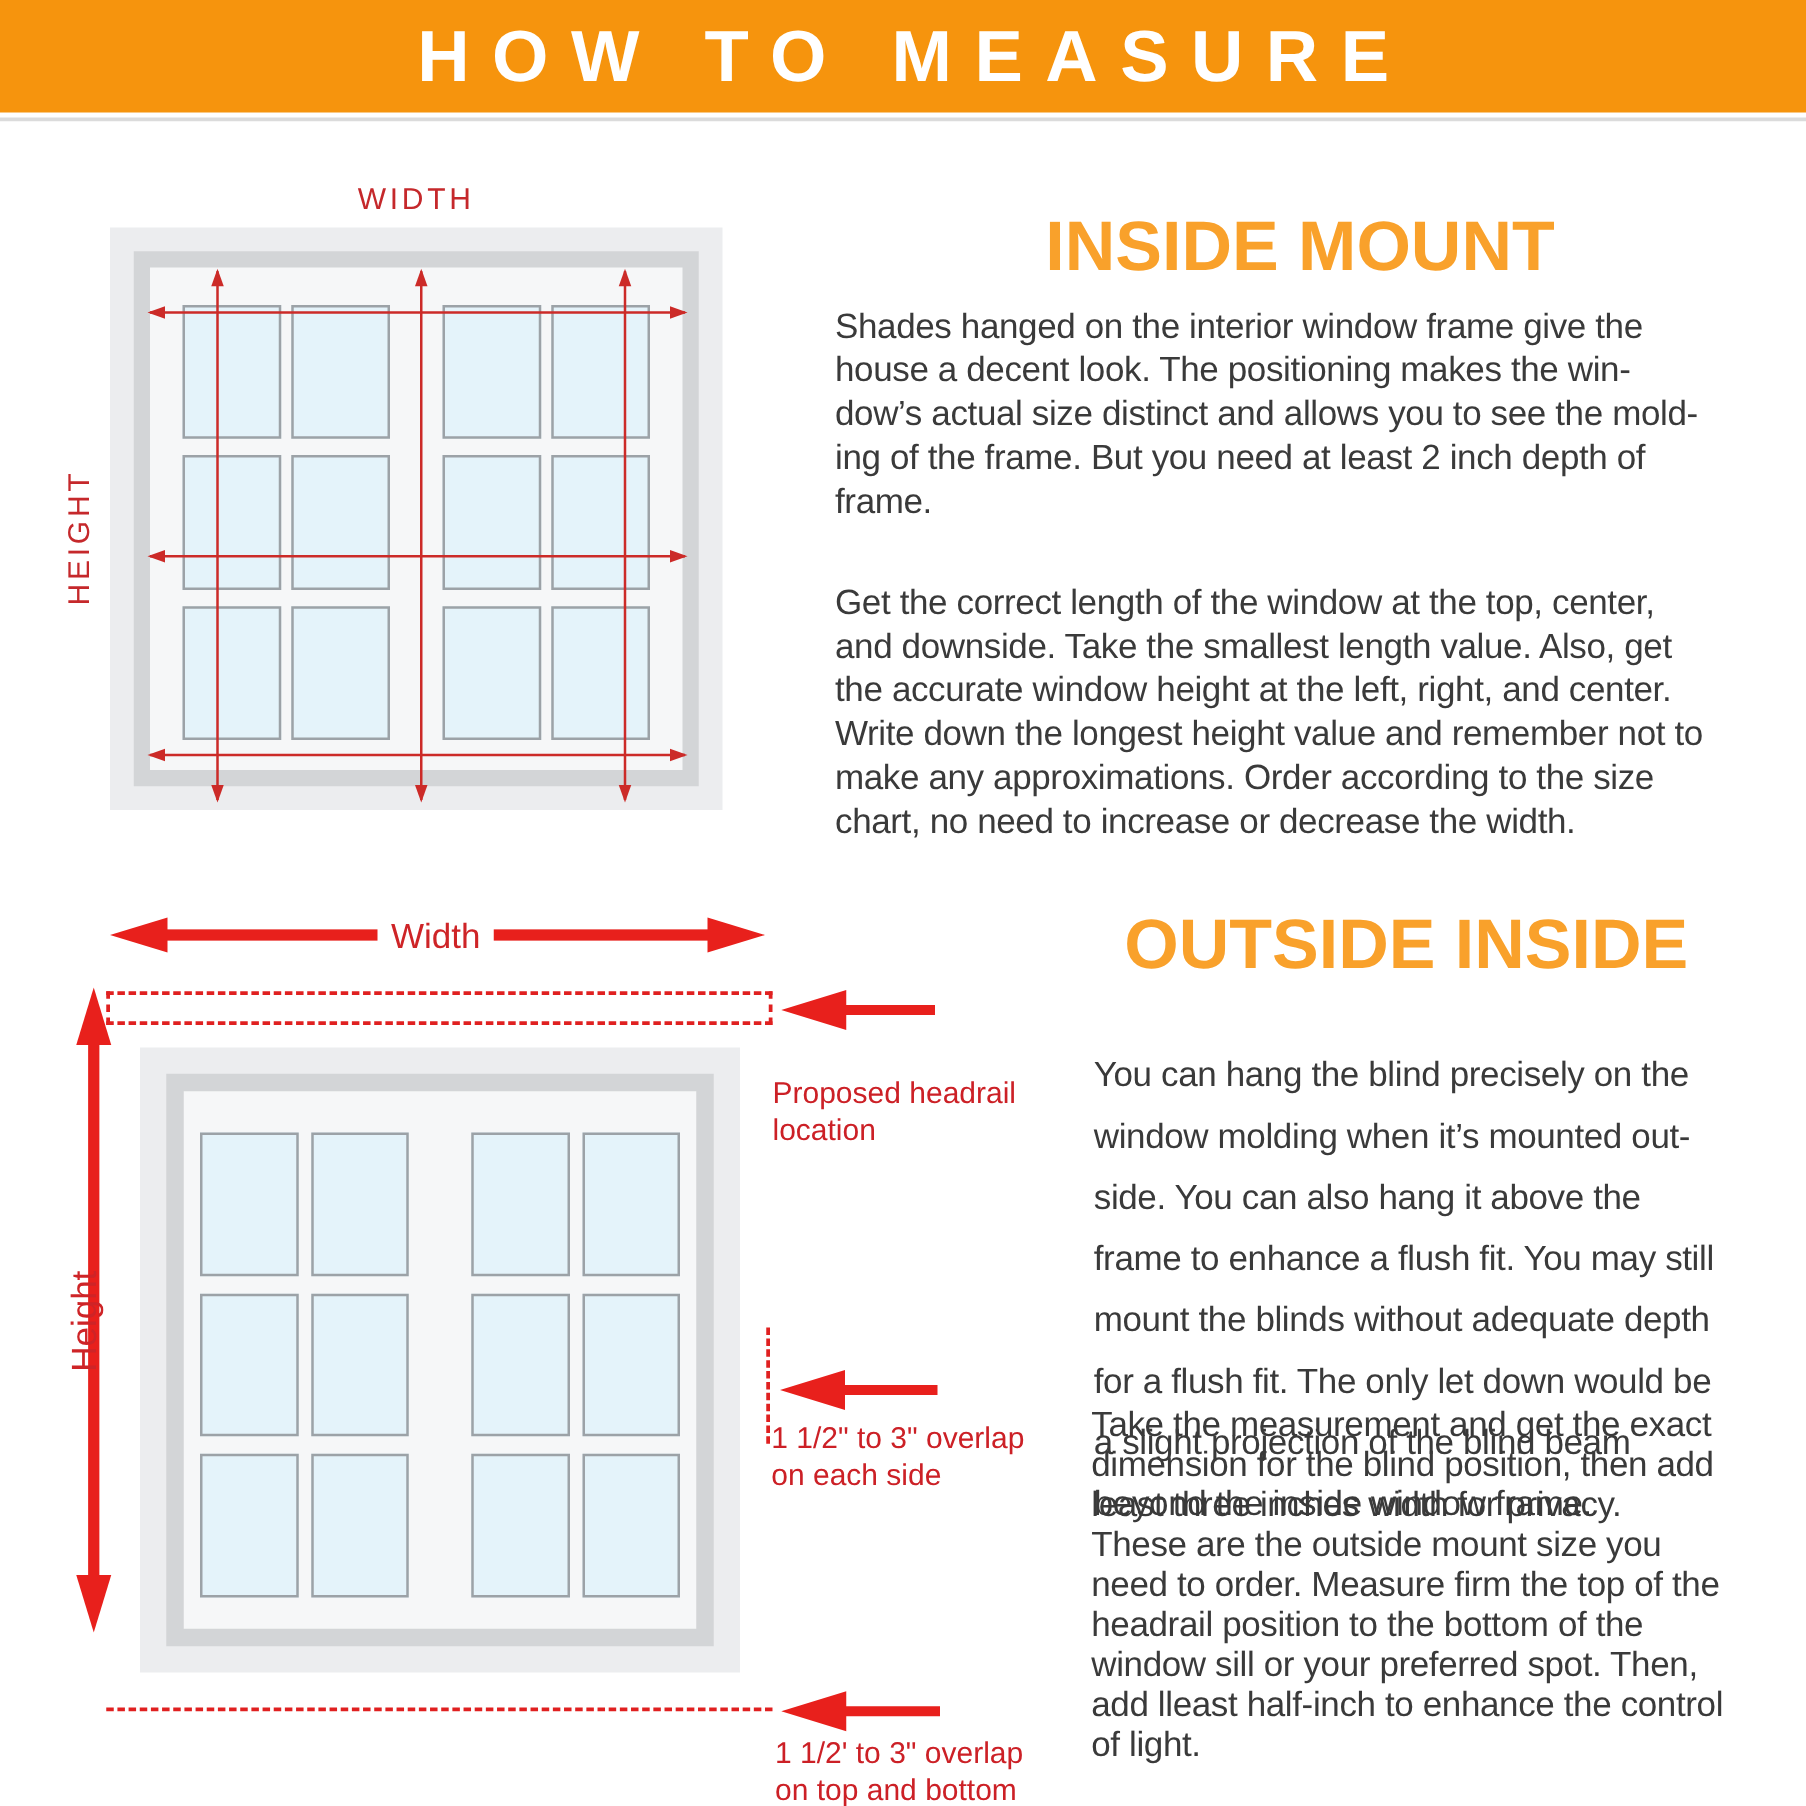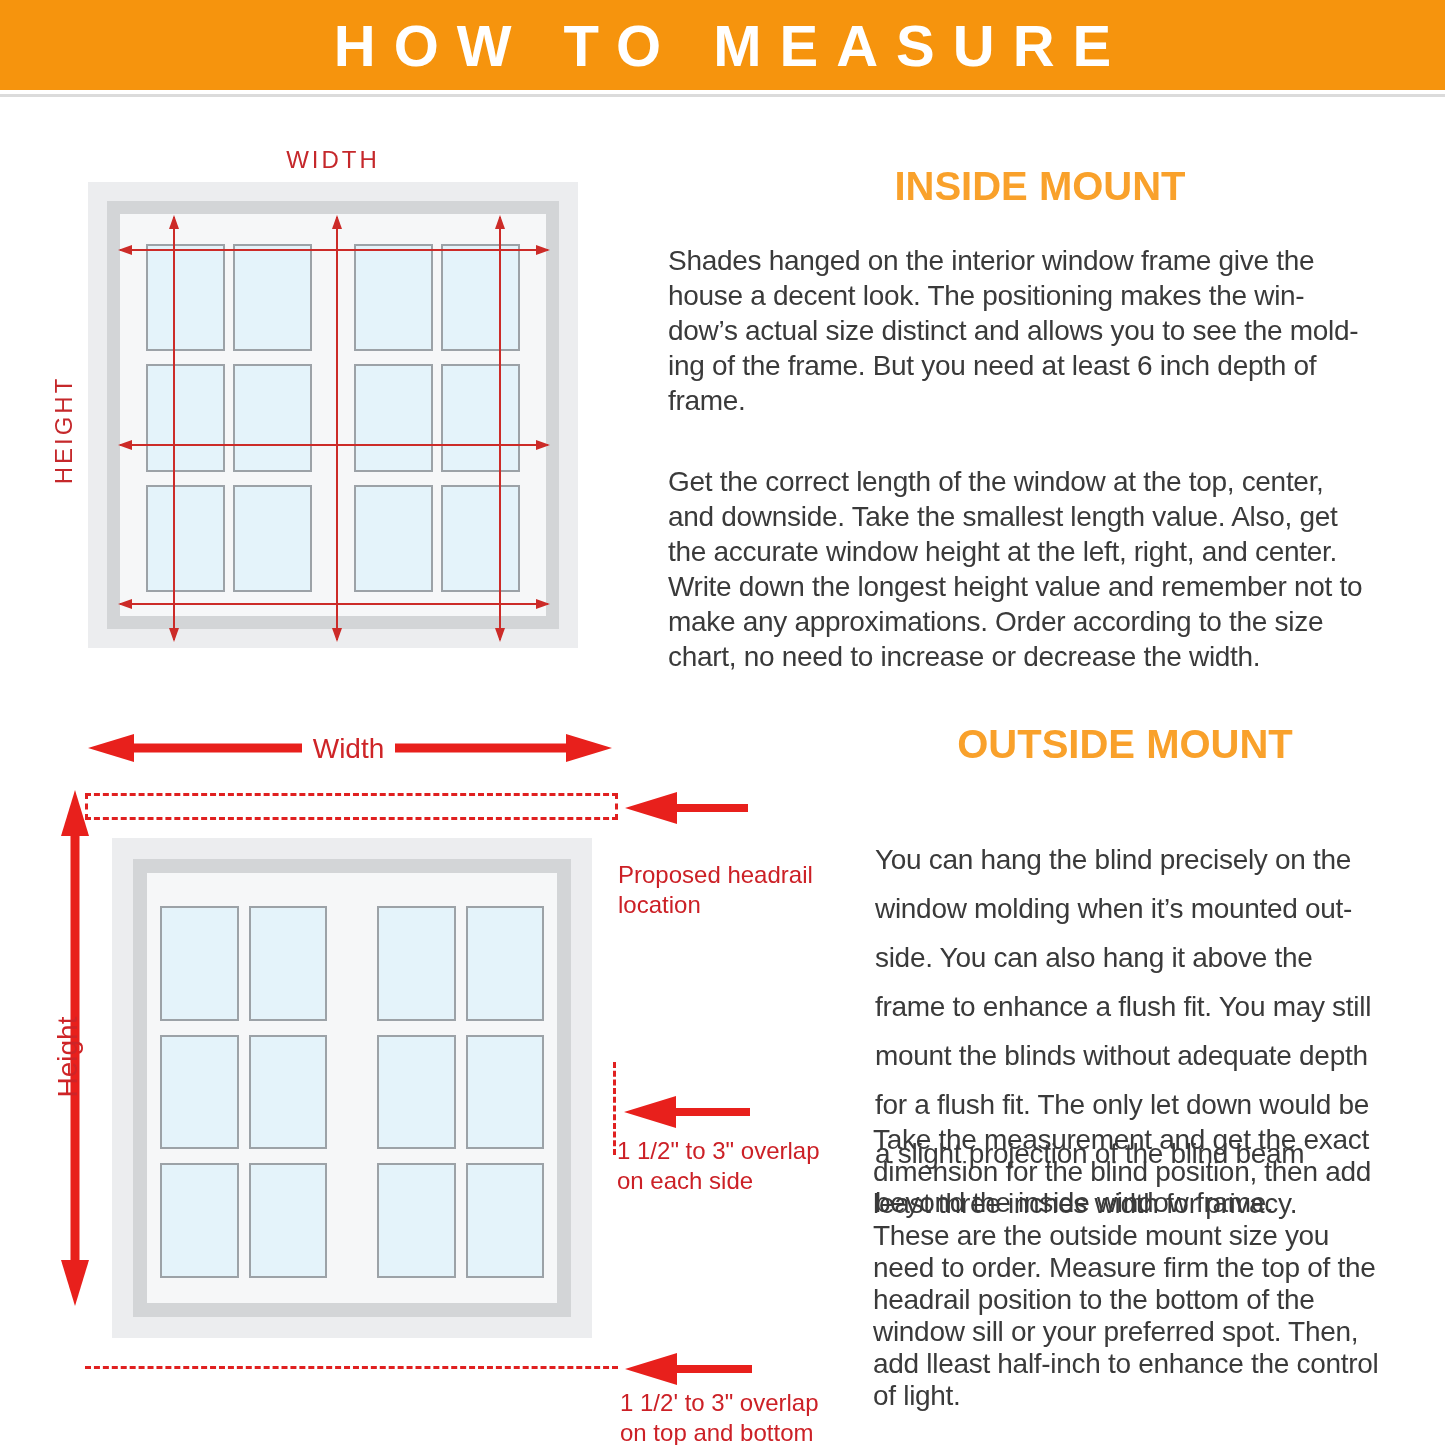--- a/index.html
+++ b/index.html
@@ -67,21 +67,21 @@
   
   .dash-rect{border:3px dashed #E02020;}
   .dash-v{border-left:3px dashed #E02020;width:0;}
   .dash-h{border-top:3px dashed #E02020;height:0;}
 
   
   .red-cap-label{color:#C5282B;font-size:24px;letter-spacing:3px;white-space:nowrap;}
   .red-label{color:#CE2427;font-size:28px;white-space:nowrap;}
   .red-note{color:#CC2026;font-size:24px;line-height:30px;white-space:pre;}
   .rot{transform:translate(-50%,-50%) rotate(-90deg);transform-origin:center;}
-  .section-heading{color:#F9A12B;font-size:40px;font-weight:bold;text-align:center;white-space:nowrap;}
+  .section-heading{color:#F9A12B;font-size:56px;font-weight:bold;text-align:center;white-space:nowrap;}
   .body-par{color:#3A3A3A;font-size:28px;letter-spacing:-0.3px;white-space:pre;}
   .lh35{line-height:35px;}
   .lh36{line-height:49px;}
   .lh32{line-height:32px;}
 </style>
 </head>
 <body>
 
 <div class="abs header-bar">
   <div class="header-title">HOW TO MEASURE</div>
@@ -138,30 +138,30 @@
   <div class="mline h" style="left:32px;top:421px;width:428px;">
     <i class="tri t-left"></i>
       <i class="tri t-right"></i>
     </div>
 </div>
 
 <div class="abs section-heading" style="left:660px;top:164px;width:760px;">INSIDE MOUNT</div>
 <div class="abs body-par lh35" style="left:668px;top:243px;">Shades hanged on the interior window frame give the
 house a decent look. The positioning makes the win-
 dow’s actual size distinct and allows you to see the mold-
-ing of the frame. But you need at least 6 inch depth of
+ing of the frame. But you need at least 2 inch depth of
 frame.</div>
 <div class="abs body-par lh35" style="left:668px;top:464px;">Get the correct length of the window at the top, center,
 and downside. Take the smallest length value. Also, get
 the accurate window height at the left, right, and center.
 Write down the longest height value and remember not to
 make any approximations. Order according to the size
 chart, no need to increase or decrease the width.</div>
 
-<div class="abs section-heading" style="left:840px;top:722px;width:570px;">OUTSIDE MOUNT</div>
+<div class="abs section-heading" style="left:840px;top:722px;width:570px;">OUTSIDE INSIDE</div>
 <div class="abs body-par lh36" style="left:875px;top:835px;">You can hang the blind precisely on the
 window molding when it’s mounted out-
 side. You can also hang it above the
 frame to enhance a flush fit. You may still
 mount the blinds without adequate depth
 for a flush fit. The only let down would be
 a slight projection of the blind beam
 beyond the inside window frame.</div>
 <div class="abs body-par lh32" style="left:873px;top:1124px;">Take the measurement and get the exact
 dimension for the blind position, then add

